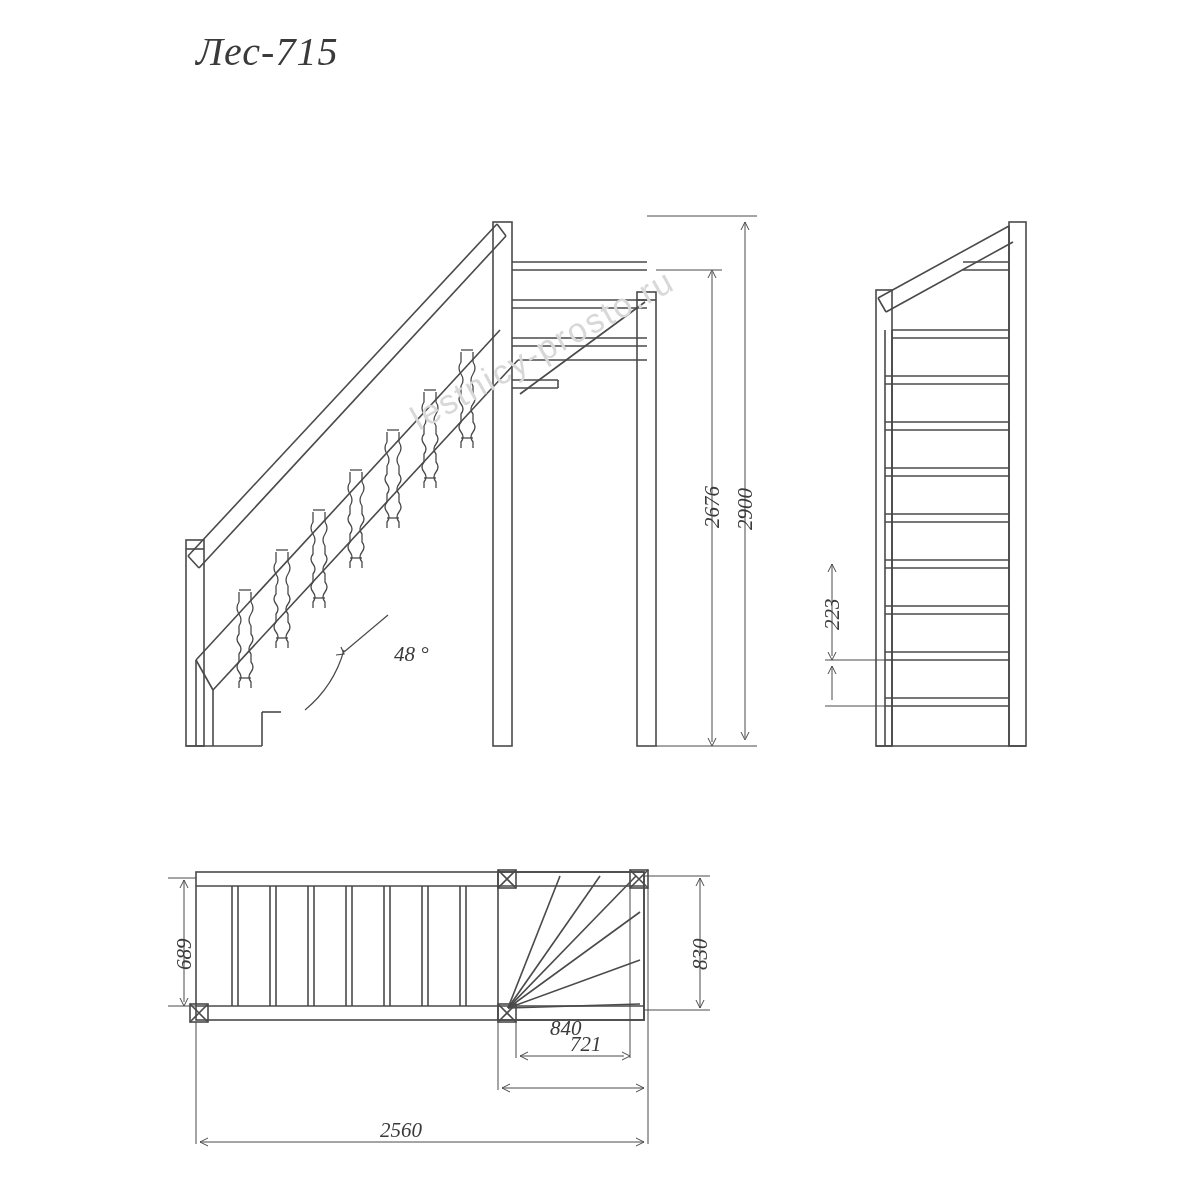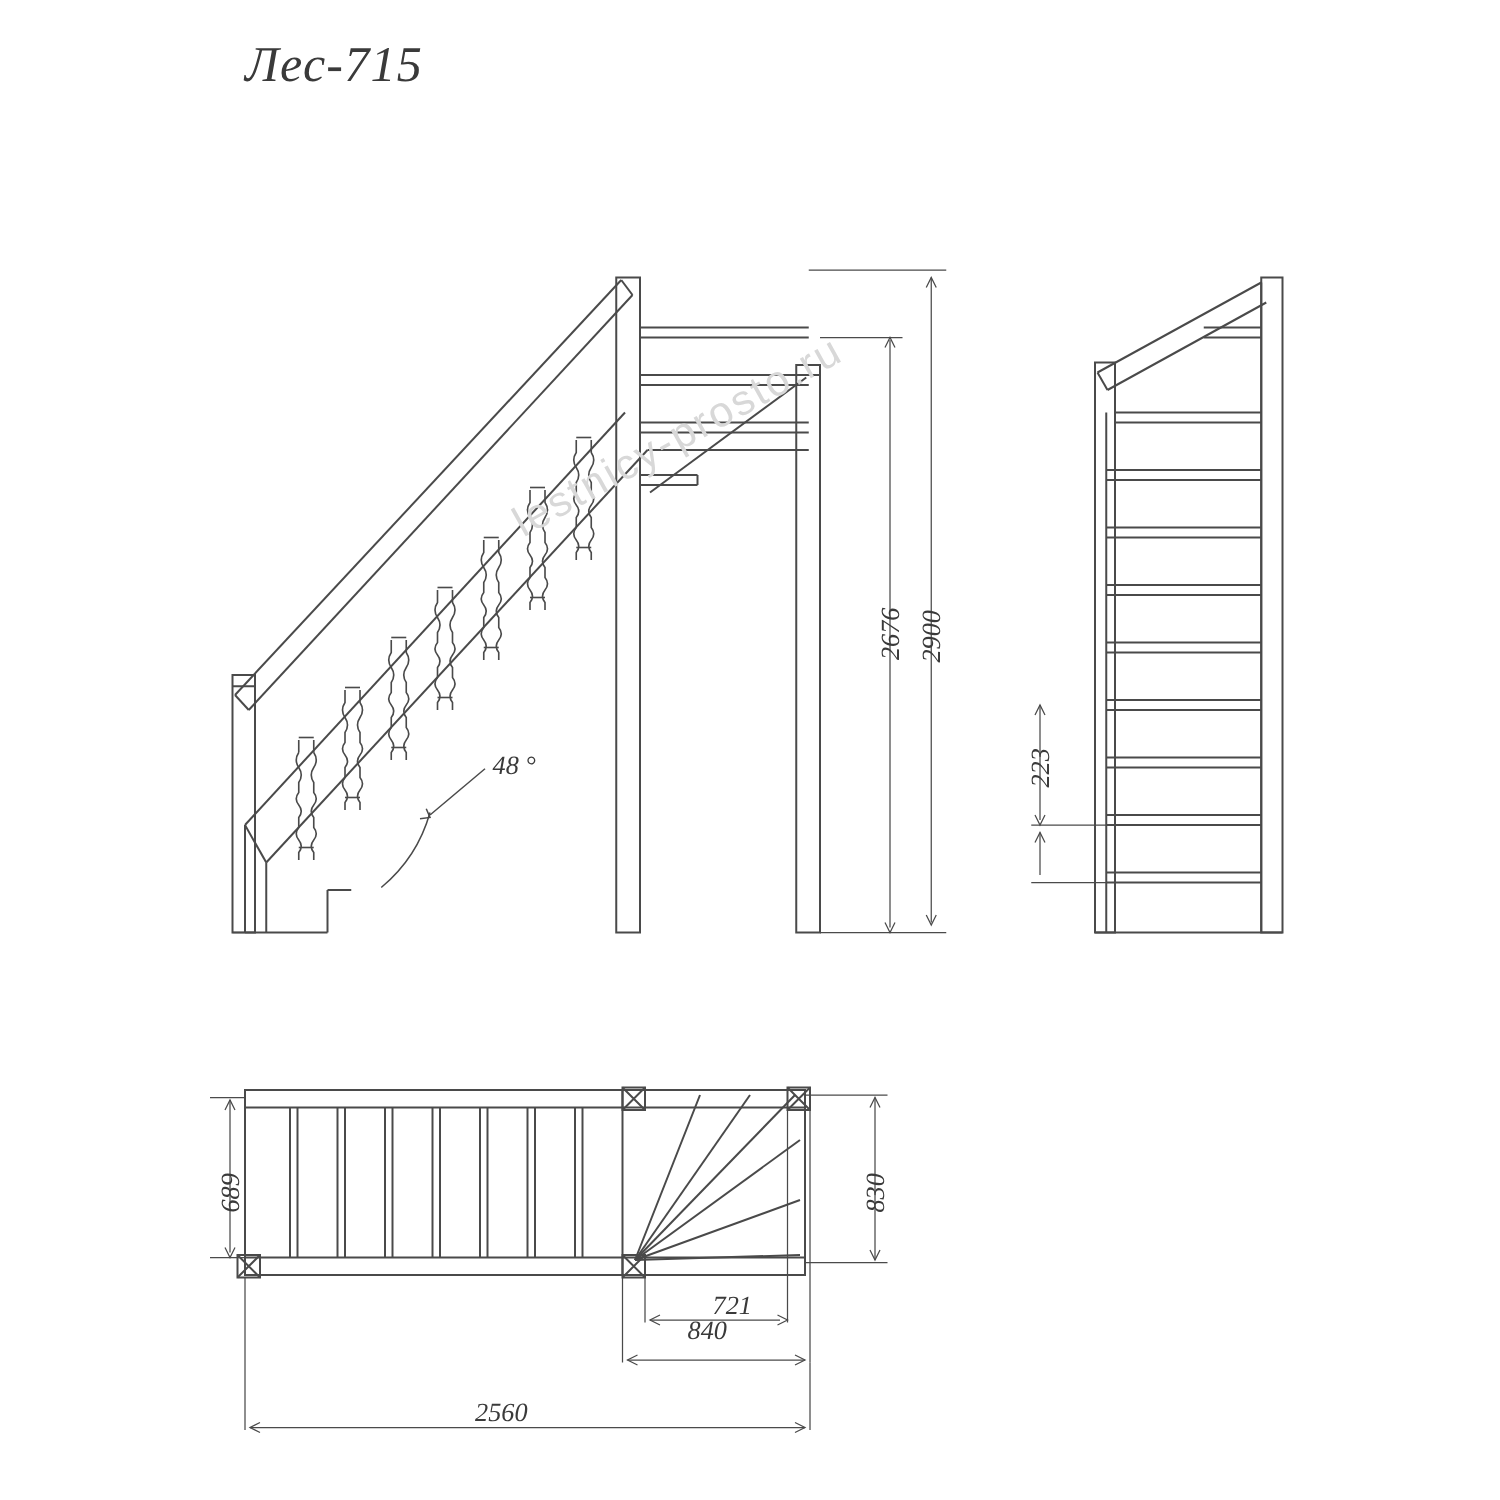--- a/index.html
+++ b/index.html
@@ -47,20 +47,21 @@
     transform: rotate(-90deg);
     transform-origin: left top;
   }
   .angle {
     position: absolute;
     font-family: "Liberation Serif", serif;
     font-style: italic;
     font-size: 21px;
     color: #3a3a3a;
     white-space: nowrap;
+    margin-top: 42px;
   }
   .watermark {
     position: absolute;
     left: 404px;
     top: 404px;
     width: 420px;
     font-family: "Liberation Sans", sans-serif;
     font-size: 34px;
     letter-spacing: 2px;
     color: #d8d8d8;
@@ -300,18 +301,18 @@
   </svg>
 
   <div class="dim vert" style="left:733px; top:530px;">2900</div>
   <div class="dim vert" style="left:700px; top:528px;">2676</div>
   <div class="dim vert" style="left:820px; top:630px;">223</div>
   <div class="angle" style="left:394px; top:600px;">48 °</div>
 
   <div class="dim vert" style="left:172px; top:970px;">689</div>
   <div class="dim vert" style="left:688px; top:970px;">830</div>
   <div class="dim" style="left:570px; top:1032px;">721</div>
-  <div class="dim" style="left:550px; top:1052px;">840</div>
+  <div class="dim" style="left:550px; top:1016px;">840</div>
   <div class="dim" style="left:380px; top:1118px;">2560</div>
 
   <div class="watermark">lestnicy-prosto.ru</div>
 
 </div>
 
 </body></html>

